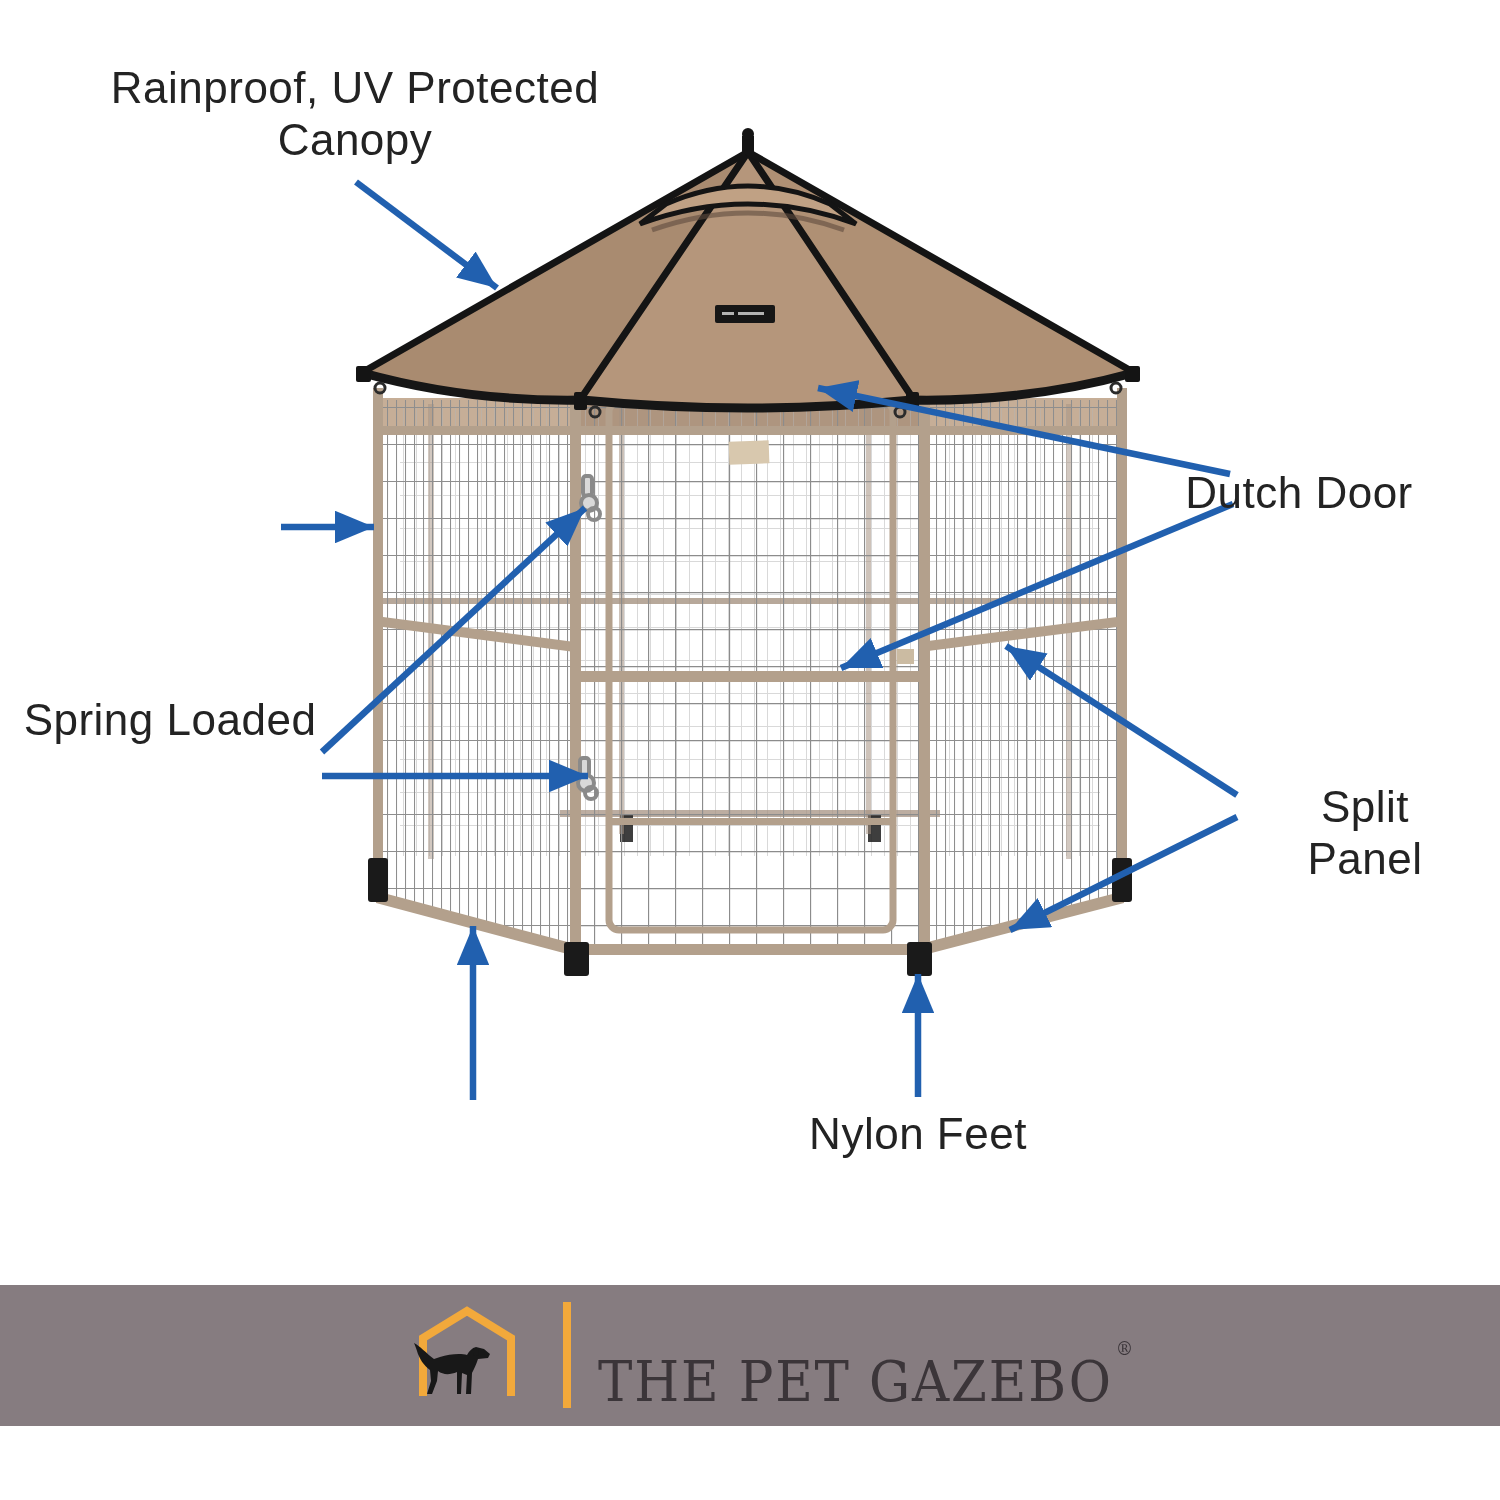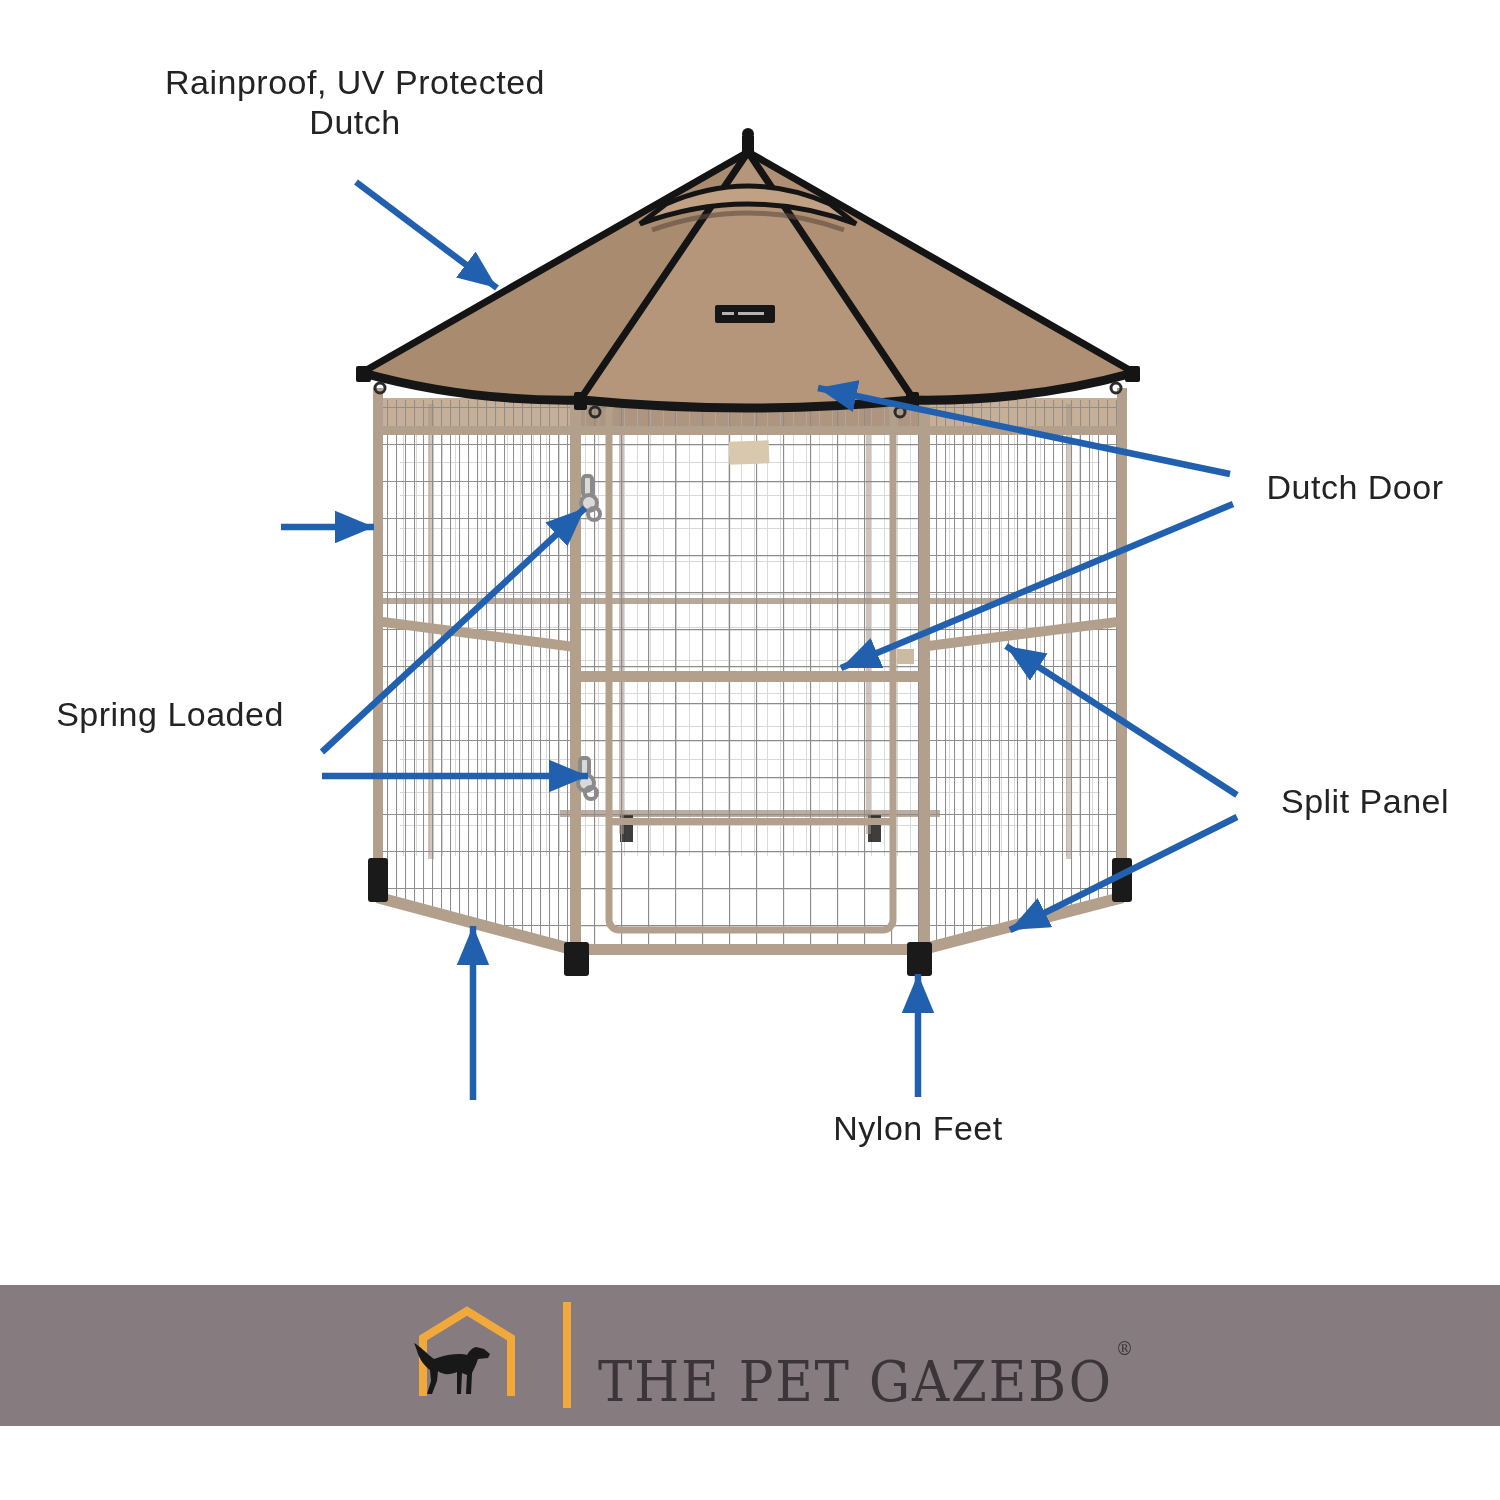--- a/index.html
+++ b/index.html
@@ -6,21 +6,21 @@
   .stage{position:relative;width:1500px;height:1500px;background:#ffffff;overflow:hidden;
          font-family:"Liberation Sans", sans-serif;}
   .banner{position:absolute;left:0;top:1285px;width:1500px;height:141px;
           background:var(--banner-gray,#867c80);z-index:1;}
   .brand{position:absolute;left:598px;top:1349px;z-index:4;white-space:nowrap;
          font-family:"DejaVu Serif","Liberation Serif",serif;font-size:56px;letter-spacing:2px;
          color:var(--brand-text,#3b3539);transform:scaleX(.92);transform-origin:left top;}
   .brand .reg{font-size:19px;position:relative;top:-26px;left:3px;}
   svg.scene{position:absolute;left:0;top:0;z-index:2;pointer-events:none;}
   .labels{position:absolute;inset:0;z-index:3;}
-  .callout{position:absolute;color:var(--label-text,#232323);font-size:34px;line-height:1.19;
+  .callout{position:absolute;color:var(--label-text,#232323);font-size:44px;line-height:1.19;
            text-align:center;letter-spacing:.5px;}
   .callout span{display:block;}
   
   .canopy-left{fill:var(--canopy-tan-dark,#a98b70);}
   .canopy-mid{fill:var(--canopy-tan,#b5967b);}
   .canopy-right{fill:var(--canopy-tan-mid,#af9074);}
   .canopy-flap{fill:var(--canopy-tan-light,#c0a184);}
   .frame{fill:var(--frame-tan,#b3a08c);}
   .frame-dk{fill:var(--frame-tan-dark,#a59281);}
   .arrow{stroke:var(--arrow-blue,#2160af);stroke-width:6.5;fill:none;}
@@ -182,26 +182,26 @@
                  C12,26 7,18 5,11 C4,8 3,5 2,3 Z"></path>
         <path d="M62,8 L67,8 L66,16 L61,15 Z"></path>
       </g>
       <rect x="563" y="1302" width="8" height="106" fill="var(--logo-orange,#f2a93b)"></rect>
     </g>
   </svg>
 
   <div class="labels">
     <div class="callout" style="left:95px;top:62px;width:520px;">
       <span>Rainproof, UV Protected</span>
-      <span>Dutch</span>
+      <span>Canopy</span>
     </div>
     <div class="callout" style="left:10px;top:694px;width:320px;">
       <span>Spring Loaded</span>
     </div>
-    <div class="callout" style="left:1240px;top:467px;width:230px;">
+    <div class="callout" style="left:1184px;top:467px;width:230px;">
       <span>Dutch Door</span>
     </div>
     <div class="callout" style="left:1260px;top:781px;width:210px;">
       <span>Split Panel</span>
     </div>
     <div class="callout" style="left:718px;top:1108px;width:400px;text-align:center;">
       <span>Nylon Feet</span>
     </div>
   </div>
 

